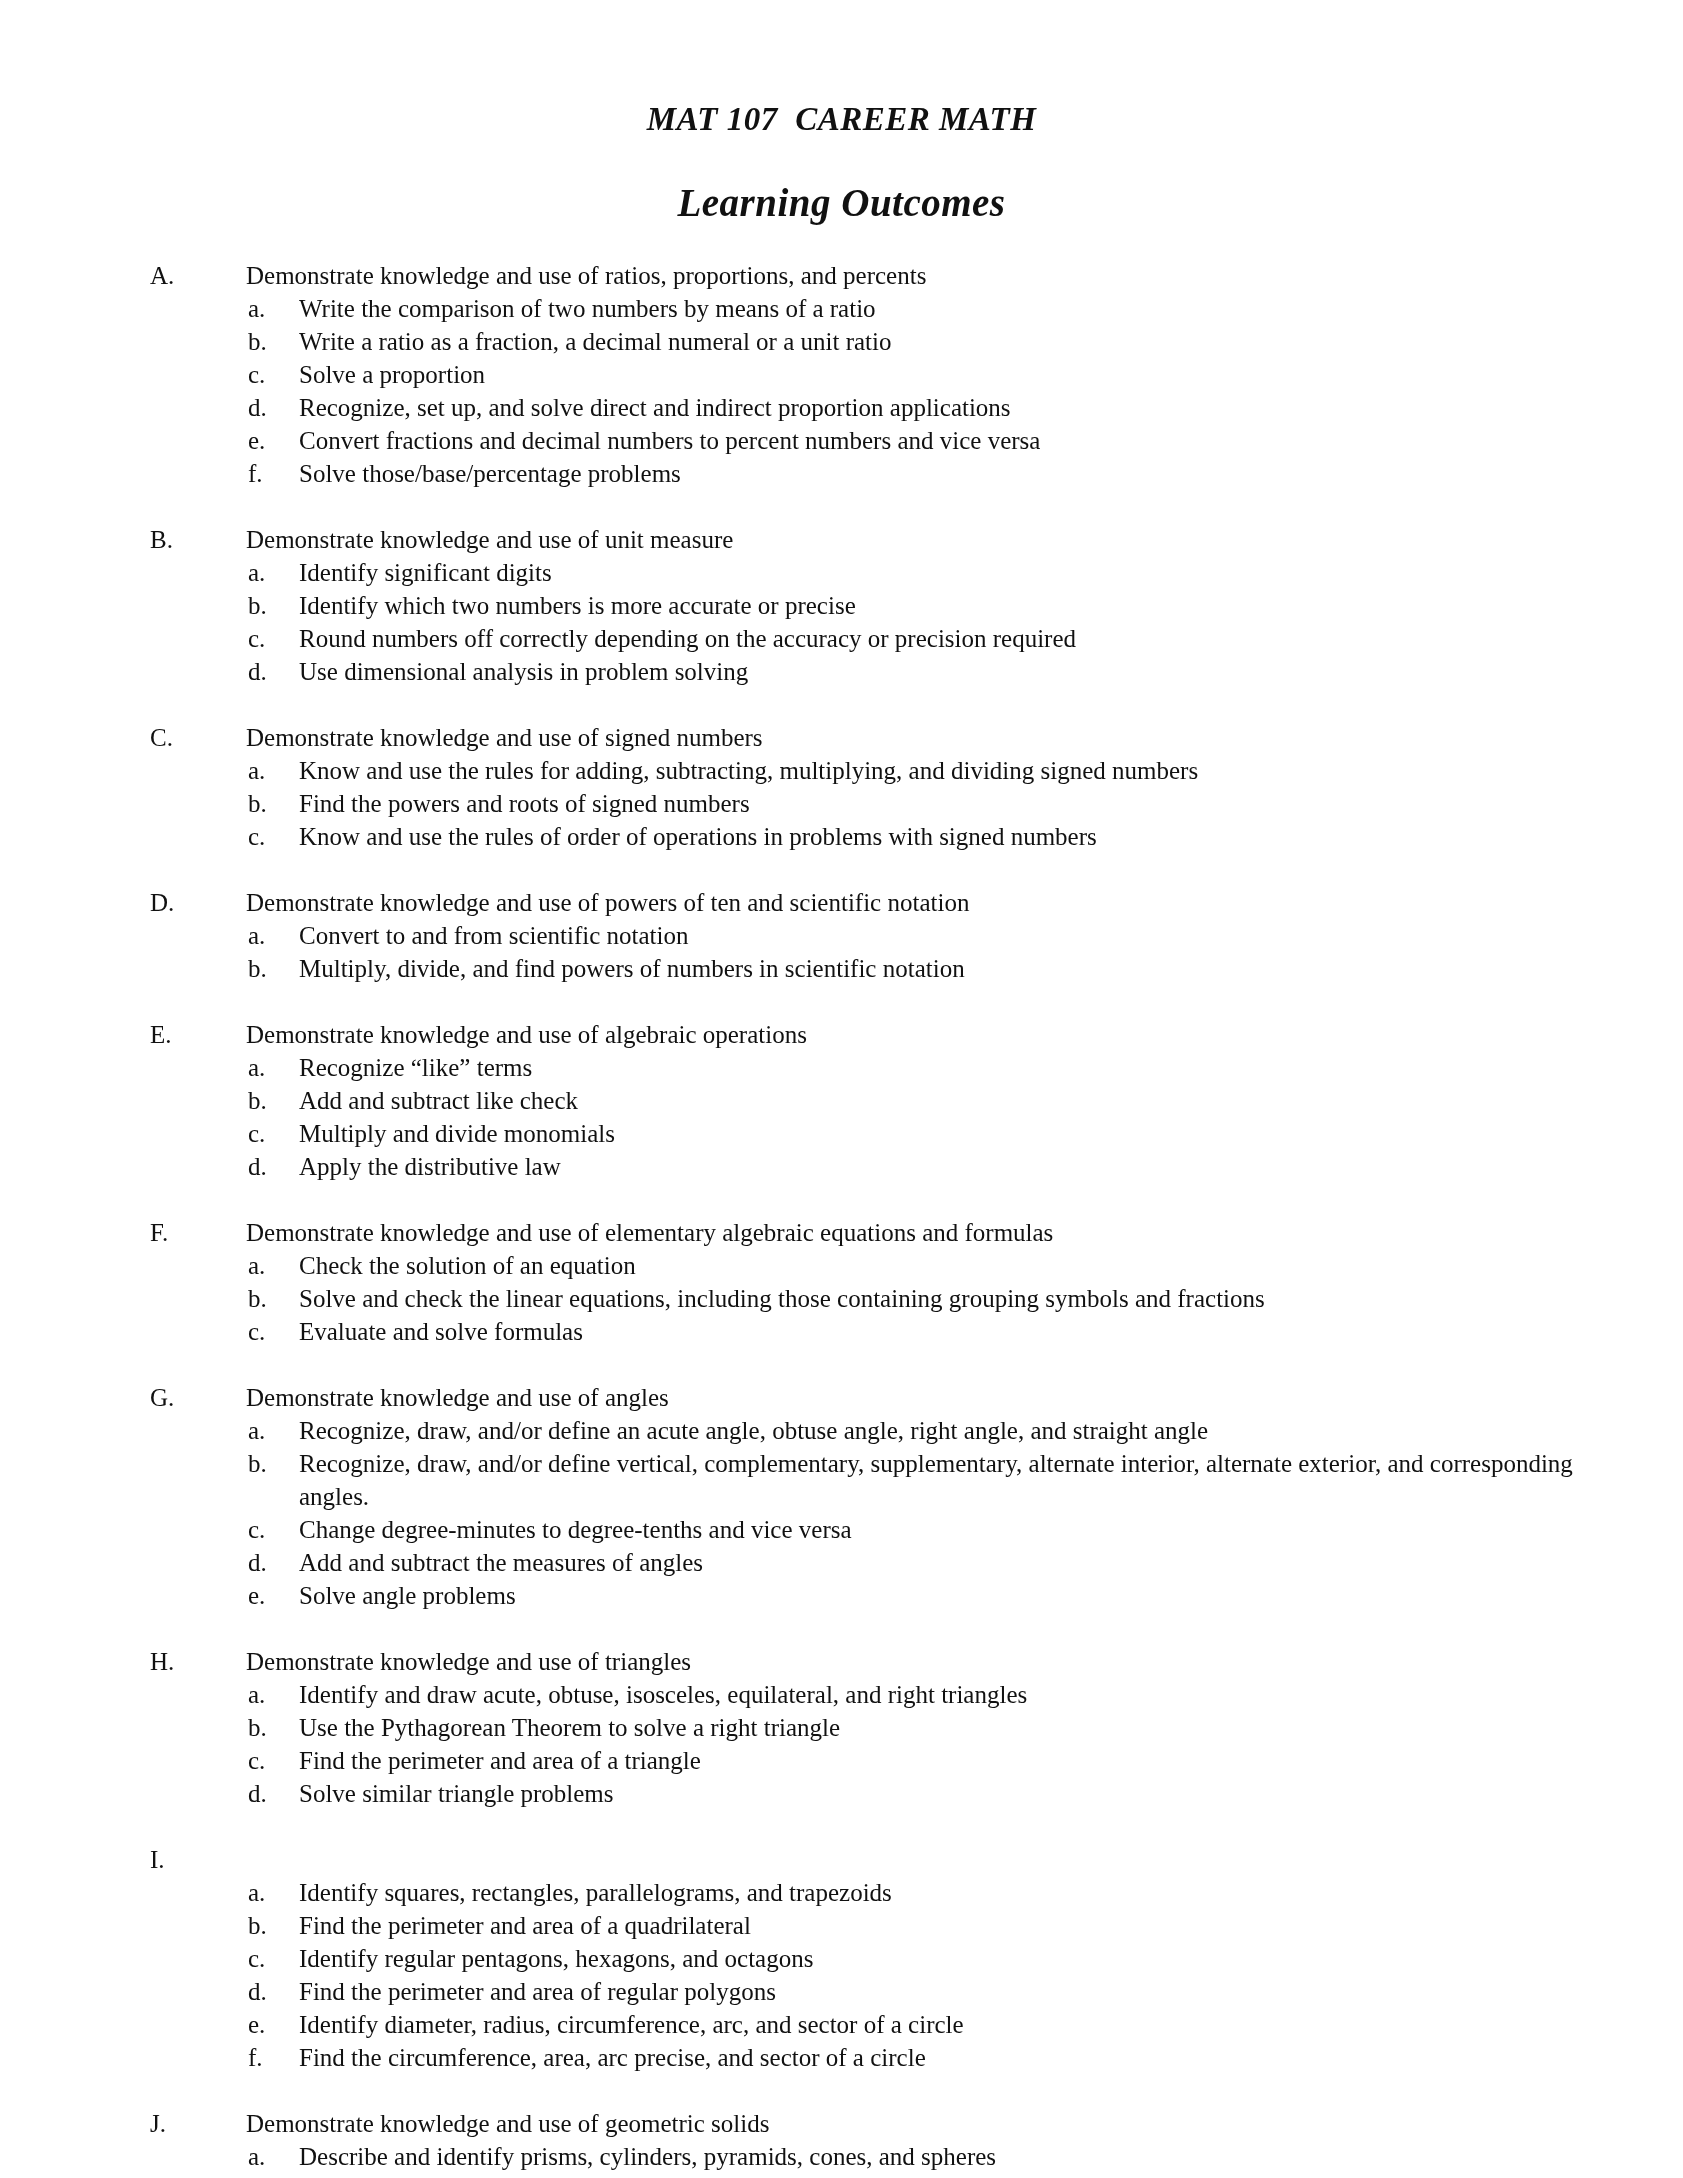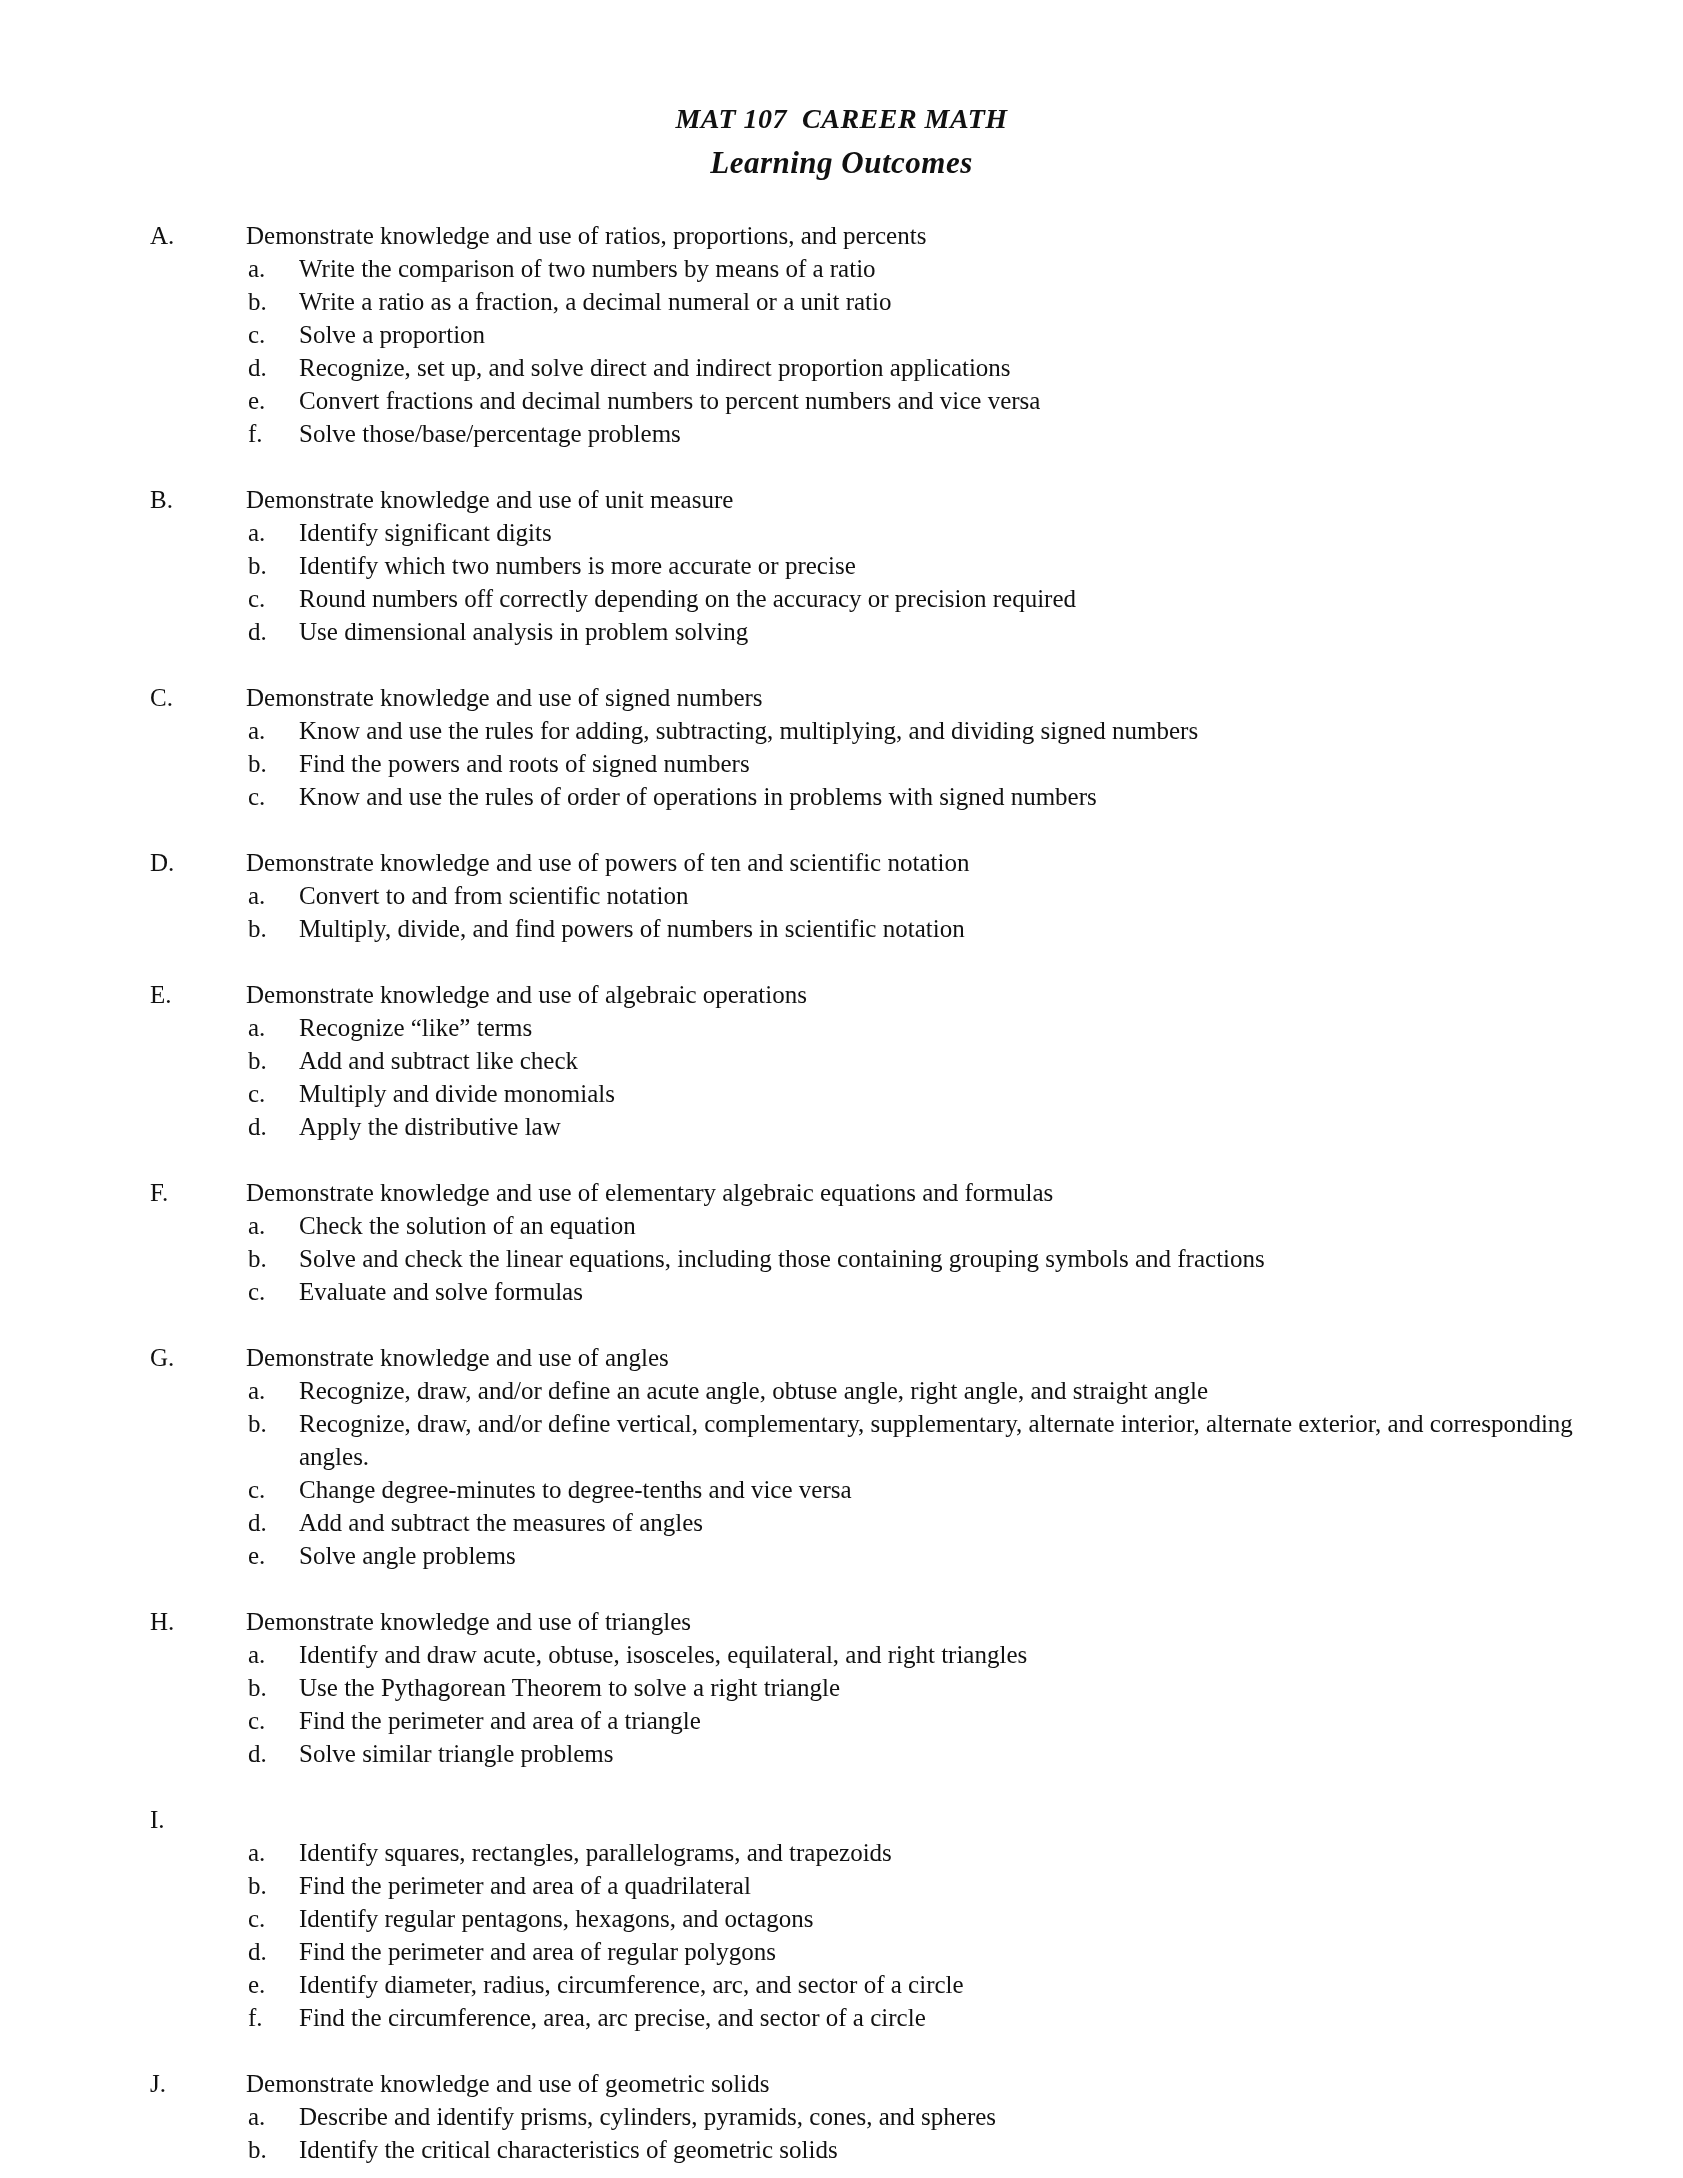--- a/index.html
+++ b/index.html
@@ -20,29 +20,30 @@
     background: #ffffff;
     box-sizing: border-box;
   }
   .title-block {
     padding-top: 97px;
     text-align: center;
     font-weight: bold;
     font-style: italic;
   }
   .title-line1 {
-    font-size: 28px;
+    font-size: 33px;
     line-height: 44px;
     white-space: pre;
     letter-spacing: 0.5px;
   }
   .title-line2 {
-    font-size: 31px;
+    font-size: 39px;
     line-height: 44px;
     letter-spacing: 0.5px;
+    margin-top: 40px;
   }
   .content {
     margin-top: 34px;
     padding-left: 150px;
     padding-right: 77px;
     font-size: 25px;
     line-height: 33px;
   }
   .section {
     margin-bottom: 33px;

